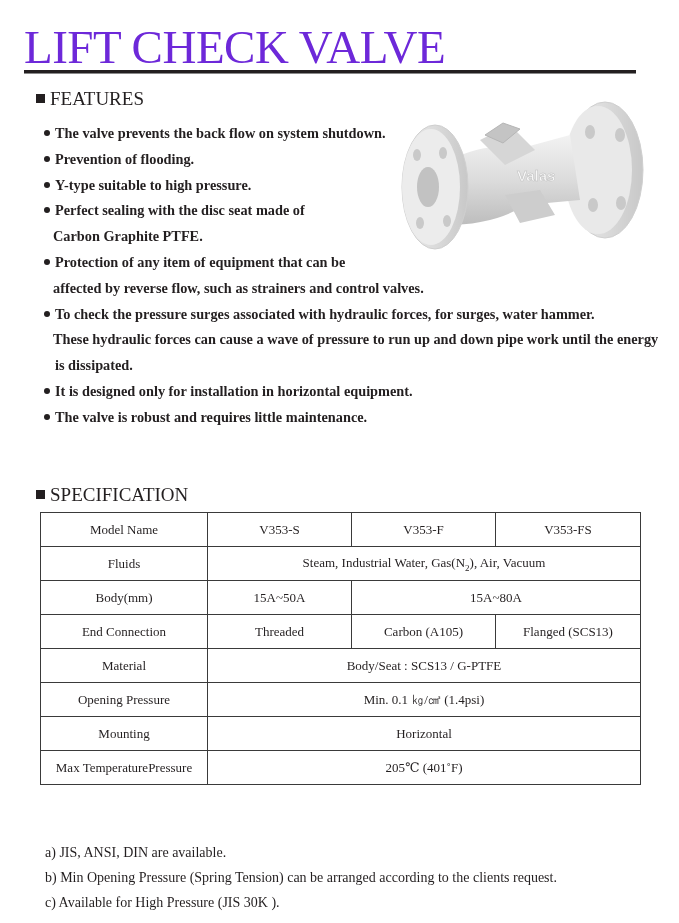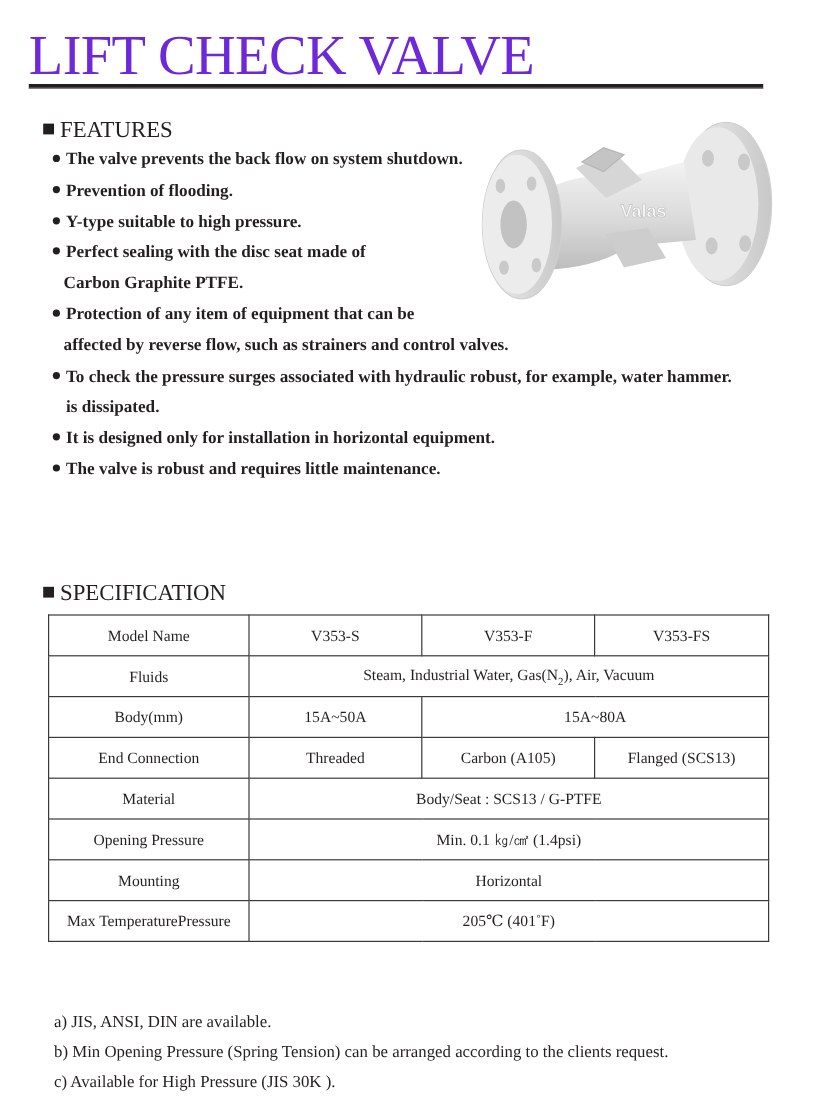--- a/index.html
+++ b/index.html
@@ -43,33 +43,34 @@
     .notes { position: absolute; left: 45px; top: 840px; margin: 0; padding: 0; list-style: none; }
     .notes li { font-size: 14px; line-height: 25px; white-space: nowrap; }
     sub { font-size: 9px; }
   </style>
 </head>
 <body>
 
 <h1 class="title">LIFT CHECK VALVE</h1>
 <div class="title-rule"></div>
 
-<h2 class="section-heading" style="top:98px;">
+<h2 class="section-heading" style="top:88px;">
   <span class="sq"></span><span>FEATURES</span>
 </h2>
 
 <ul class="features-list" id="features-list">
     <li class="line bullet">The valve prevents the back flow on system shutdown.</li>
     <li class="line bullet">Prevention of flooding.</li>
     <li class="line bullet">Y-type suitable to high pressure.</li>
     <li class="line bullet">Perfect sealing with the disc seat made of</li>
     <li class="line cont">Carbon Graphite PTFE.</li>
     <li class="line bullet">Protection of any item of equipment that can be</li>
     <li class="line cont">affected by reverse flow, such as strainers and control valves.</li>
-    <li class="line bullet">To check the pressure surges associated with hydraulic robust, for example, water hammer.</li>
+    <li class="line bullet">To check the pressure surges associated with hydraulic forces, for surges, water hammer.</li>
+    <li class="line cont">These hydraulic forces can cause a wave of pressure to run up and down pipe work until the energy</li>
     <li class="line cont2">is dissipated.</li>
     <li class="line bullet">It is designed only for installation in horizontal equipment.</li>
     <li class="line bullet">The valve is robust and requires little maintenance.</li>
   </ul>
 
 <svg class="valve-image" viewBox="0 0 255 175">
   <defs>
     <linearGradient id="bodyGrad" x1="0" y1="0" x2="0" y2="1">
       <stop offset="0" stop-color="#f2f2f2"></stop>
       <stop offset="0.5" stop-color="#dcdcdc"></stop>

